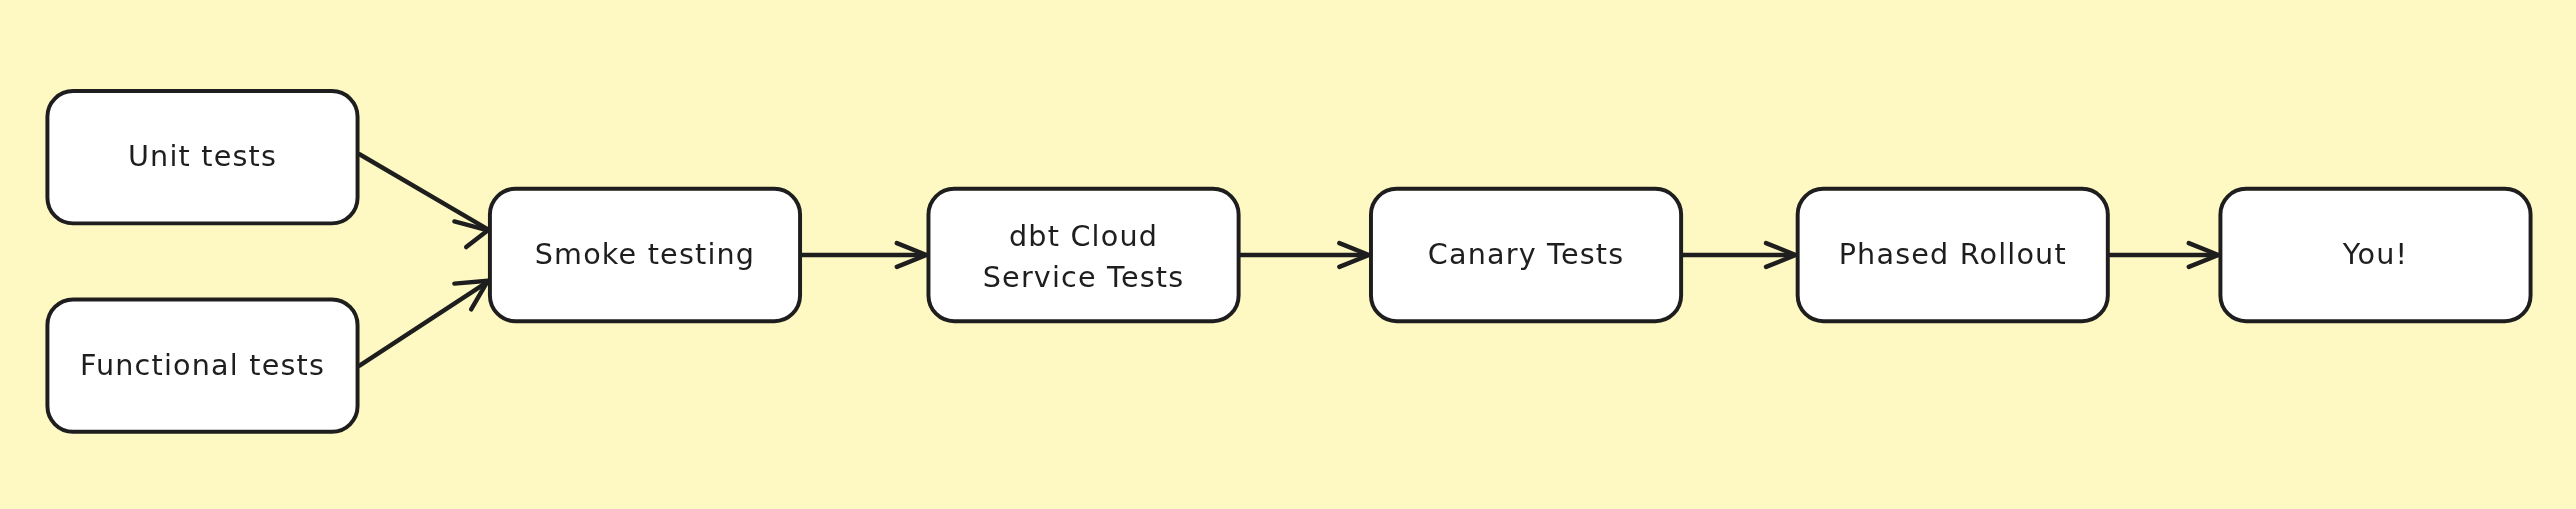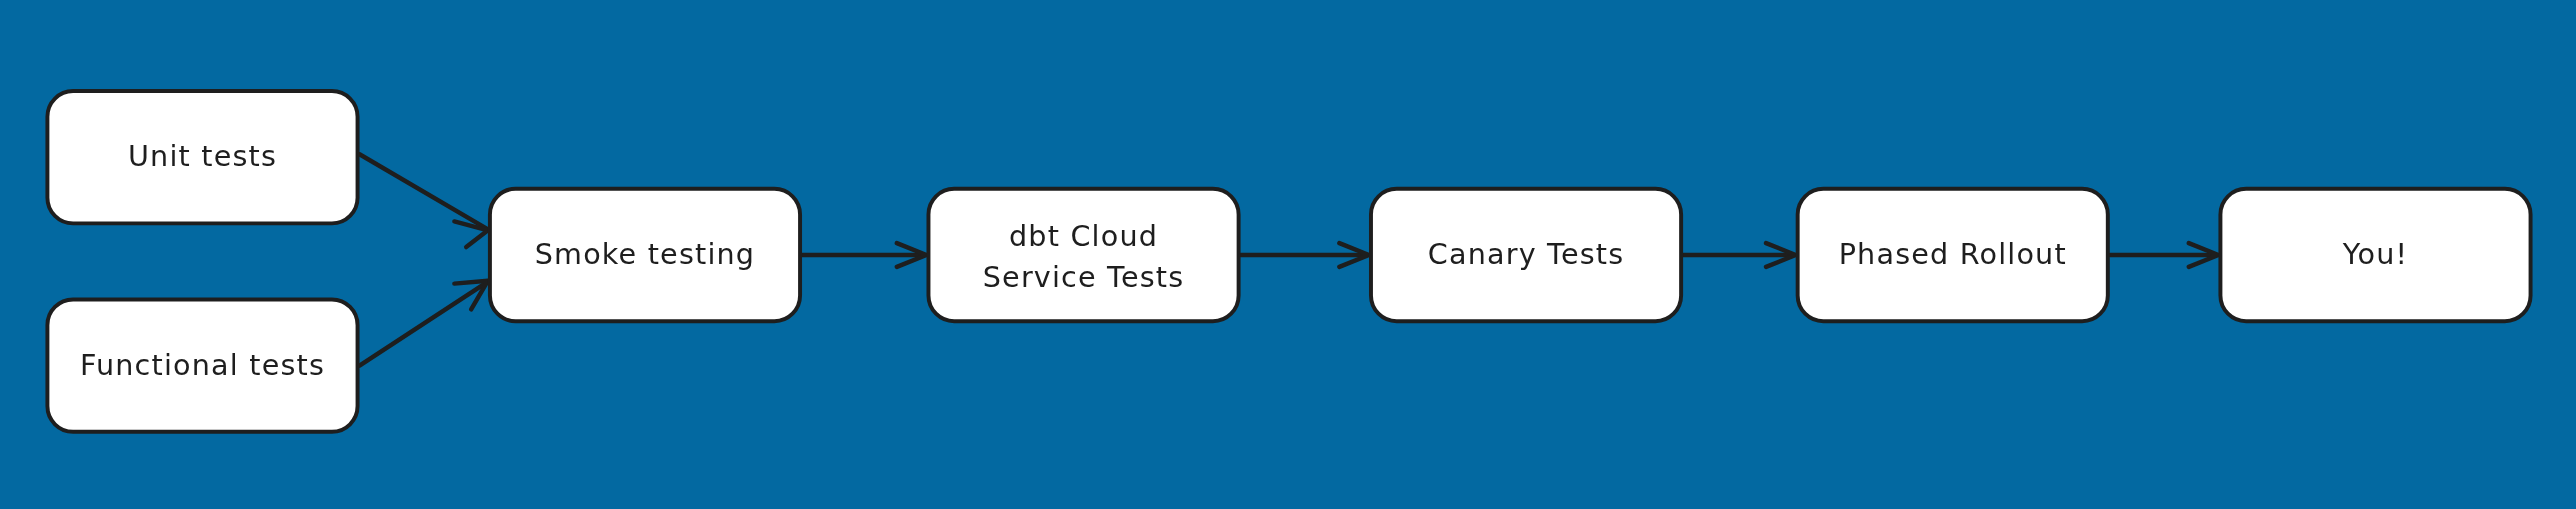--- a/index.html
+++ b/index.html
@@ -8,21 +8,21 @@
     padding: 0;
     background: #ffffff;
   }
   body {
     font-family: "DejaVu Sans", sans-serif;
   }
   #canvas {
     position: relative;
     width: 2576px;
     height: 510px;
-    background: #0369a1;
+    background: #fef9c3;
     overflow: hidden;
   }
   #diagram-svg {
     position: absolute;
     top: 0;
     left: 0;
     width: 2576px;
     height: 510px;
   }
   .node-rect {

